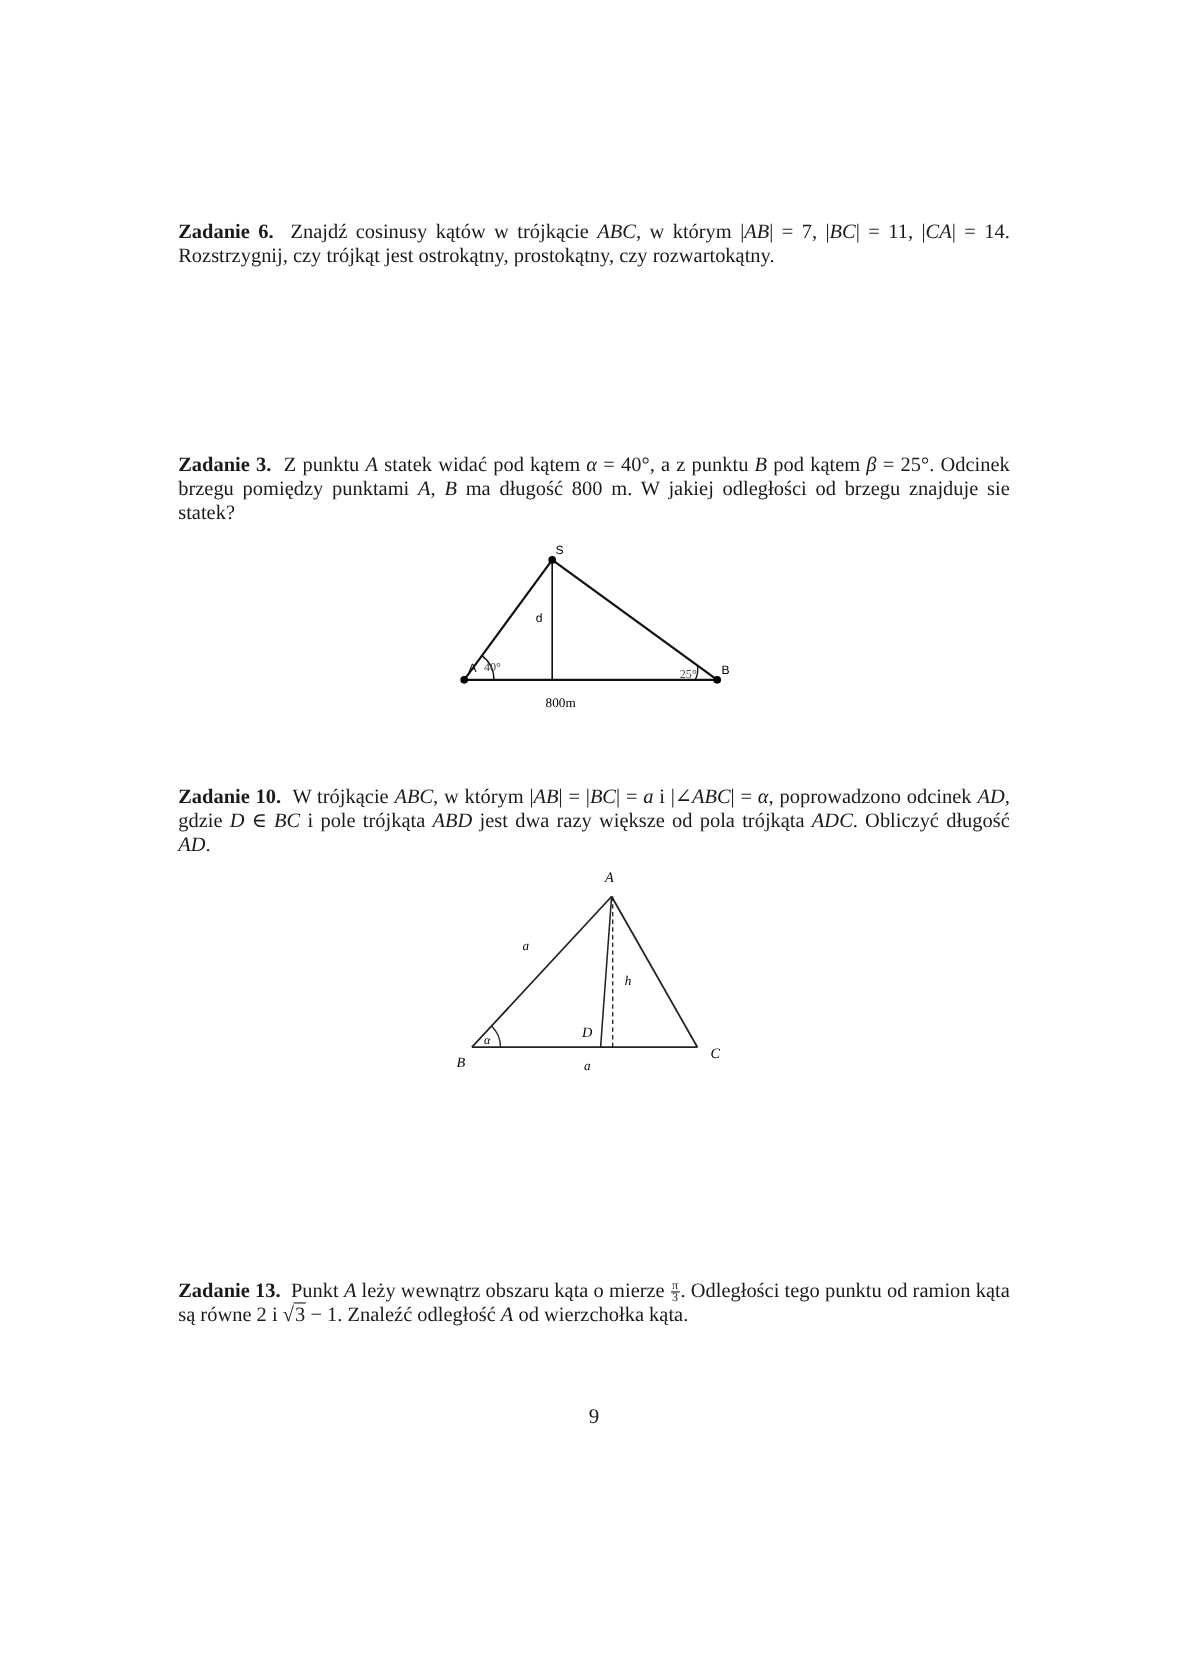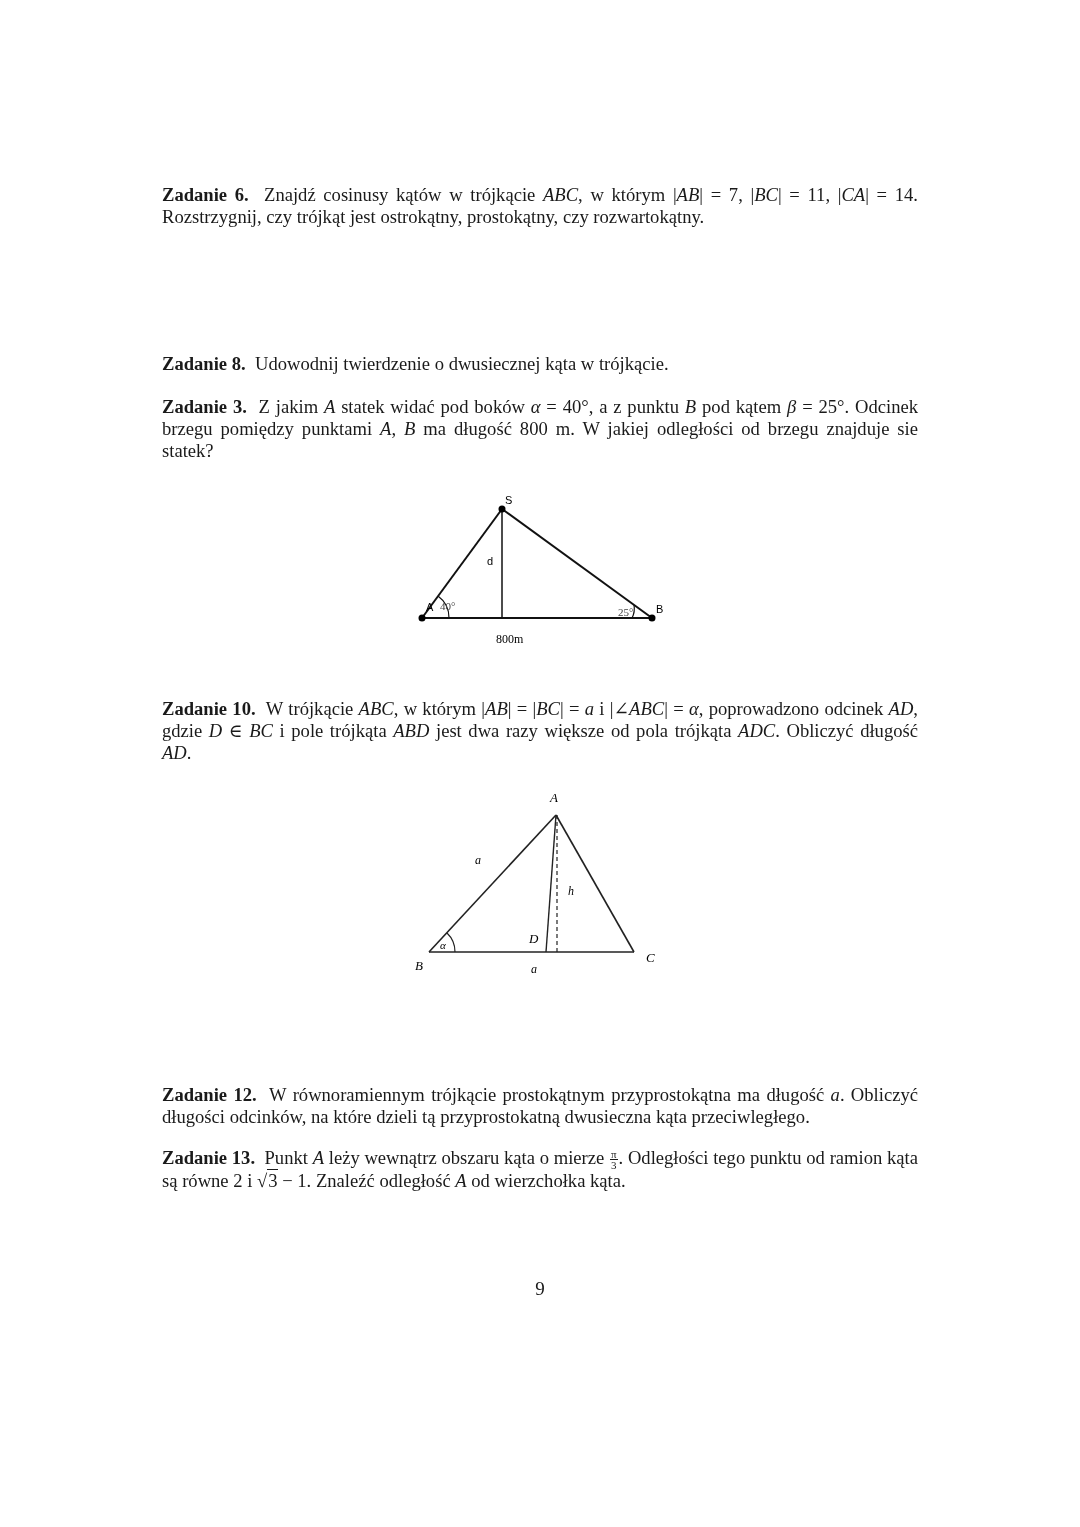--- a/index.html
+++ b/index.html
@@ -5,21 +5,21 @@
   html, body { margin: 0; padding: 0; background: #ffffff; }
   body {
     width: 1080px; height: 1527px; position: relative; overflow: hidden;
     font-family: "DejaVu Serif", "Liberation Serif", serif;
     color: #1a1a1a;
   }
   .page { position: absolute; left: 0; top: 0; width: 1080px; height: 1527px; }
   .task {
     position: absolute; left: 162px; width: 756px;
     font-family: "Liberation Serif", "DejaVu Serif", serif;
-    font-size: 18.6px; line-height: 22px; text-align: justify;
+    font-size: 18.6px; line-height: 22px; text-align: justify; margin-top: 16px;
   }
   .task b { font-weight: bold; }
   .task i { font-style: italic; }
   .figure { position: absolute; }
   .figure svg { display: block; overflow: visible; }
   .page-number {
     position: absolute; left: 0; width: 1080px; top: 1278px; text-align: center;
     font-family: "Liberation Serif", "DejaVu Serif", serif; font-size: 19px;
   }
   .frac { display: inline-block; vertical-align: middle; text-align: center; font-size: 11px; line-height: 10px; margin: 0 1px; }
@@ -33,28 +33,24 @@
 <body>
 
 <div class="page">
 
   <div class="task" style="top:184px;">
     <b>Zadanie 6.</b>&nbsp;
     <span>Znajdź cosinusy kątów w trójkącie </span><i>ABC</i><span>, w którym |</span><i>AB</i><span>| = 7, |</span><i>BC</i><span>| = 11, |</span><i>CA</i><span>| = 14. Rozstrzygnij, czy trójkąt jest ostrokątny, prostokątny, czy rozwartokątny.</span>
   </div>
 
 
-  <div class="task" style="top:353px;">
-    <b>Zadanie 8.</b>&nbsp;
-    <span>Udowodnij twierdzenie o dwusiecznej kąta w trójkącie.</span>
-  </div>
 
   <div class="task" style="top:396px;">
     <b>Zadanie 3.</b>&nbsp;
-    <span>Z jakim </span><i>A</i><span> statek widać pod boków </span><i>α</i><span> = 40°, a z punktu </span><i>B</i><span> pod kątem </span><i>β</i><span> = 25°. Odcinek brzegu pomiędzy punktami </span><i>A</i><span>, </span><i>B</i><span> ma długość 800 m. W jakiej odległości od brzegu znajduje sie statek?</span>
+    <span>Z punktu </span><i>A</i><span> statek widać pod kątem </span><i>α</i><span> = 40°, a z punktu </span><i>B</i><span> pod kątem </span><i>β</i><span> = 25°. Odcinek brzegu pomiędzy punktami </span><i>A</i><span>, </span><i>B</i><span> ma długość 800 m. W jakiej odległości od brzegu znajduje sie statek?</span>
   </div>
 
   <div class="figure" style="left:410px; top:490px;">
     <svg width="260" height="160" viewBox="0 0 260 160">
       <line x1="12" y1="128" x2="242" y2="128" stroke="#111" stroke-width="2"></line>
       <line x1="12" y1="128" x2="92" y2="19" stroke="#111" stroke-width="2"></line>
       <line x1="92" y1="19" x2="242" y2="128" stroke="#111" stroke-width="2"></line>
       <line x1="92" y1="19" x2="92" y2="128" stroke="#111" stroke-width="1.5"></line>
       <path d="M 39 128 A 27 27 0 0 0 28 106" fill="none" stroke="#111" stroke-width="1.2"></path>
       <path d="M 222 128 A 20 20 0 0 0 224 115" fill="none" stroke="#111" stroke-width="1.2"></path>
@@ -89,24 +85,20 @@
       <text x="163" y="110" font-size="12" class="svgtext-serif">h</text>
       <text x="124" y="158" font-size="13" class="svgtext-serif">D</text>
       <text x="35" y="164" font-size="11" class="svgtext-serif">α</text>
       <text x="10" y="185" font-size="13" class="svgtext-serif">B</text>
       <text x="126" y="188" font-size="12" class="svgtext-serif">a</text>
       <text x="241" y="177" font-size="13" class="svgtext-serif">C</text>
     </svg>
   </div>
 
 
-  <div class="task" style="top:1084px;">
-    <b>Zadanie 12.</b>&nbsp;
-    <span>W równoramiennym trójkącie prostokątnym przyprostokątna ma długość </span><i>a</i><span>. Obliczyć długości odcinków, na które dzieli tą przyprostokatną dwusieczna kąta przeciwległego.</span>
-  </div>
 
   <div class="task" style="top:1147px;">
     <b>Zadanie 13.</b>&nbsp;
     <span>Punkt </span><i>A</i><span> leży wewnątrz obszaru kąta o mierze </span><span class="frac"><span class="num">π</span><span class="den">3</span></span><span>. Odległości tego punktu od ramion kąta są równe 2 i </span>√<span class="sqrt">3</span><span> − 1. Znaleźć odległość </span><i>A</i><span> od wierzchołka kąta.</span>
   </div>
 
 
   <div class="page-number">9</div>
 
 </div>

